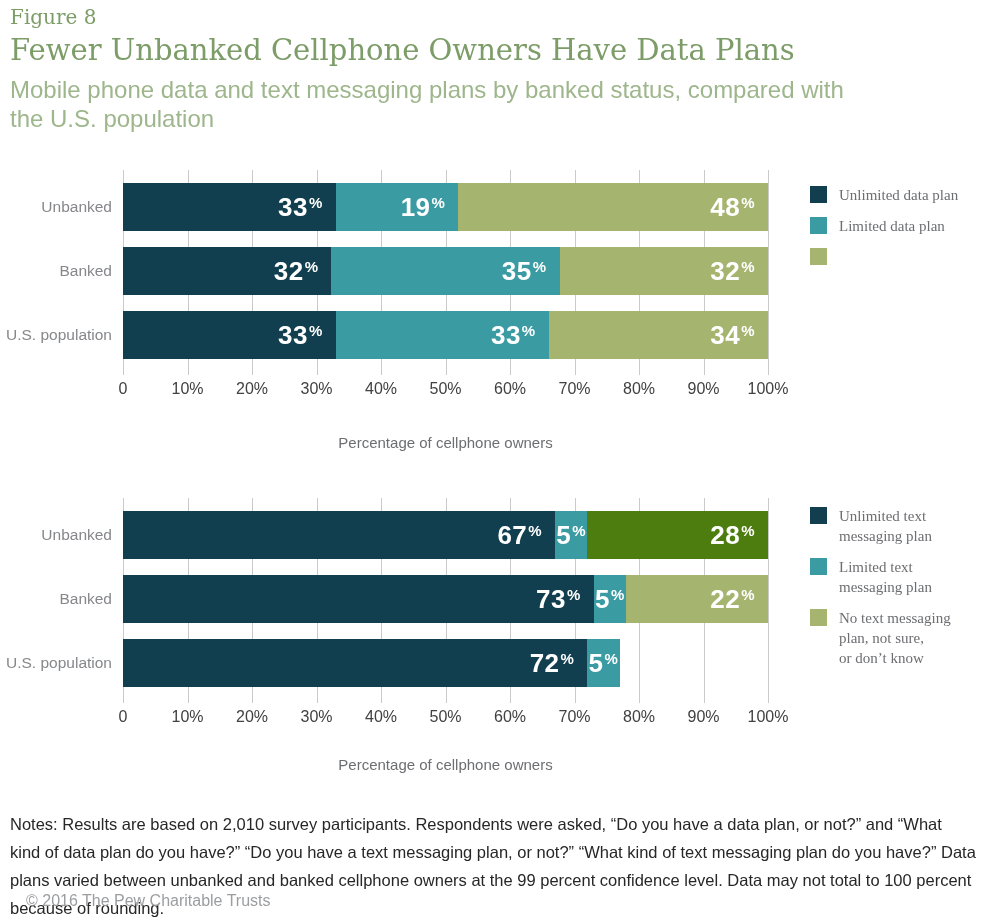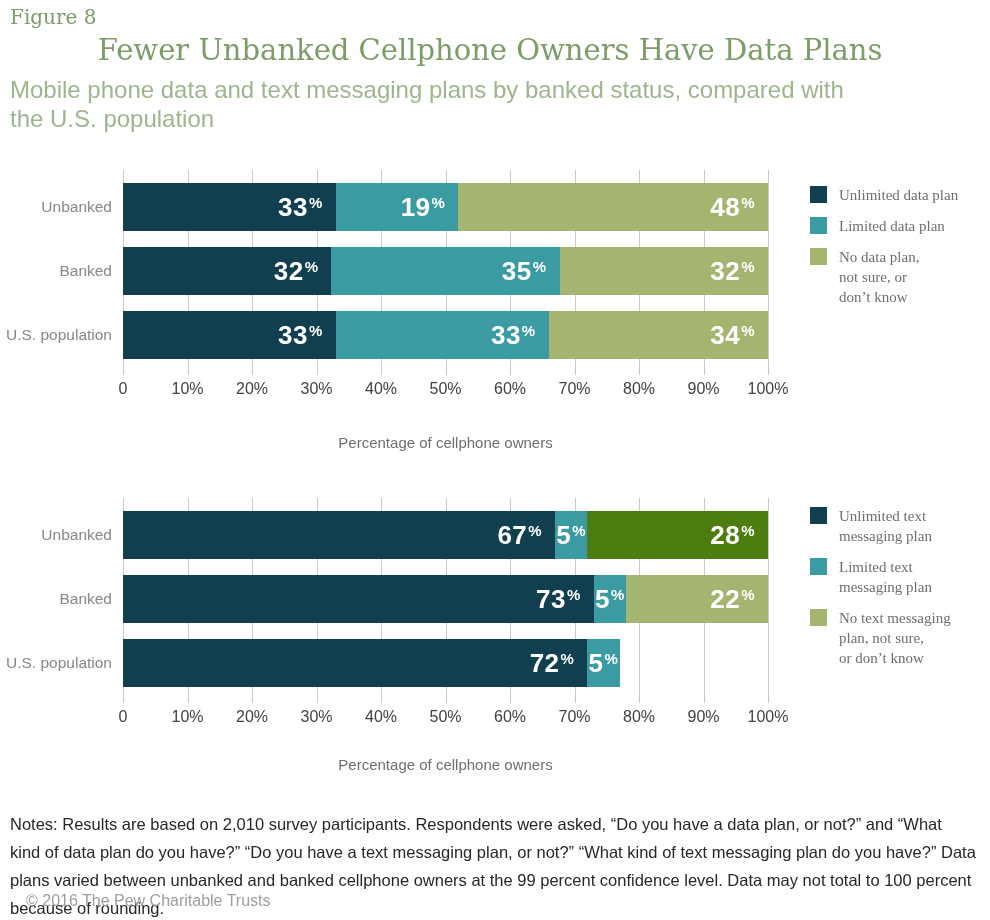--- a/index.html
+++ b/index.html
@@ -9,21 +9,21 @@
   }
 
   
   .header { position:absolute; left:10px; top:4px; width:960px; }
   .fig-label {
     font-family:"DejaVu Serif","Liberation Serif",serif;
     font-size:20px; color:#7c9c68; line-height:26px;
   }
   .title {
     font-family:"DejaVu Serif","Liberation Serif",serif;
-    font-size:29px; color:#7c9c68; line-height:34px; margin-top:3px;text-align:center;
+    font-size:29px; color:#7c9c68; line-height:34px; margin-top:3px;
   }
   .subtitle {
     font-size:24px; color:#9eb68c; line-height:29px; margin-top:8px;
     white-space:pre-line;
   }
 
   
   .chart { position:absolute; left:0; width:990px; height:290px; }
   .chart-1 { top:170px; }
   .chart-2 { top:498px; }
@@ -156,23 +156,20 @@
         <div class="legend-item">
           <div class="swatch" style="background: rgb(17, 63, 79);"></div>
           <div class="legend-label">Unlimited data plan</div>
         </div>
         <div class="legend-item">
           <div class="swatch" style="background: rgb(59, 155, 163);"></div>
           <div class="legend-label">Limited data plan</div>
         </div>
         <div class="legend-item">
           <div class="swatch" style="background: rgb(165, 180, 110);"></div>
-          <div class="legend-label">No data plan,
-not sure, or
-don’t know</div>
         </div>
       </div>
   </section>
 
   <section class="chart chart-2">
     <div class="plot">
         <div class="gridline" style="left: 0%; background: rgb(201, 202, 203);"></div>
         <div class="gridline" style="left: 10%; background: rgb(201, 202, 203);"></div>
         <div class="gridline" style="left: 20%; background: rgb(201, 202, 203);"></div>
         <div class="gridline" style="left: 30%; background: rgb(201, 202, 203);"></div>

